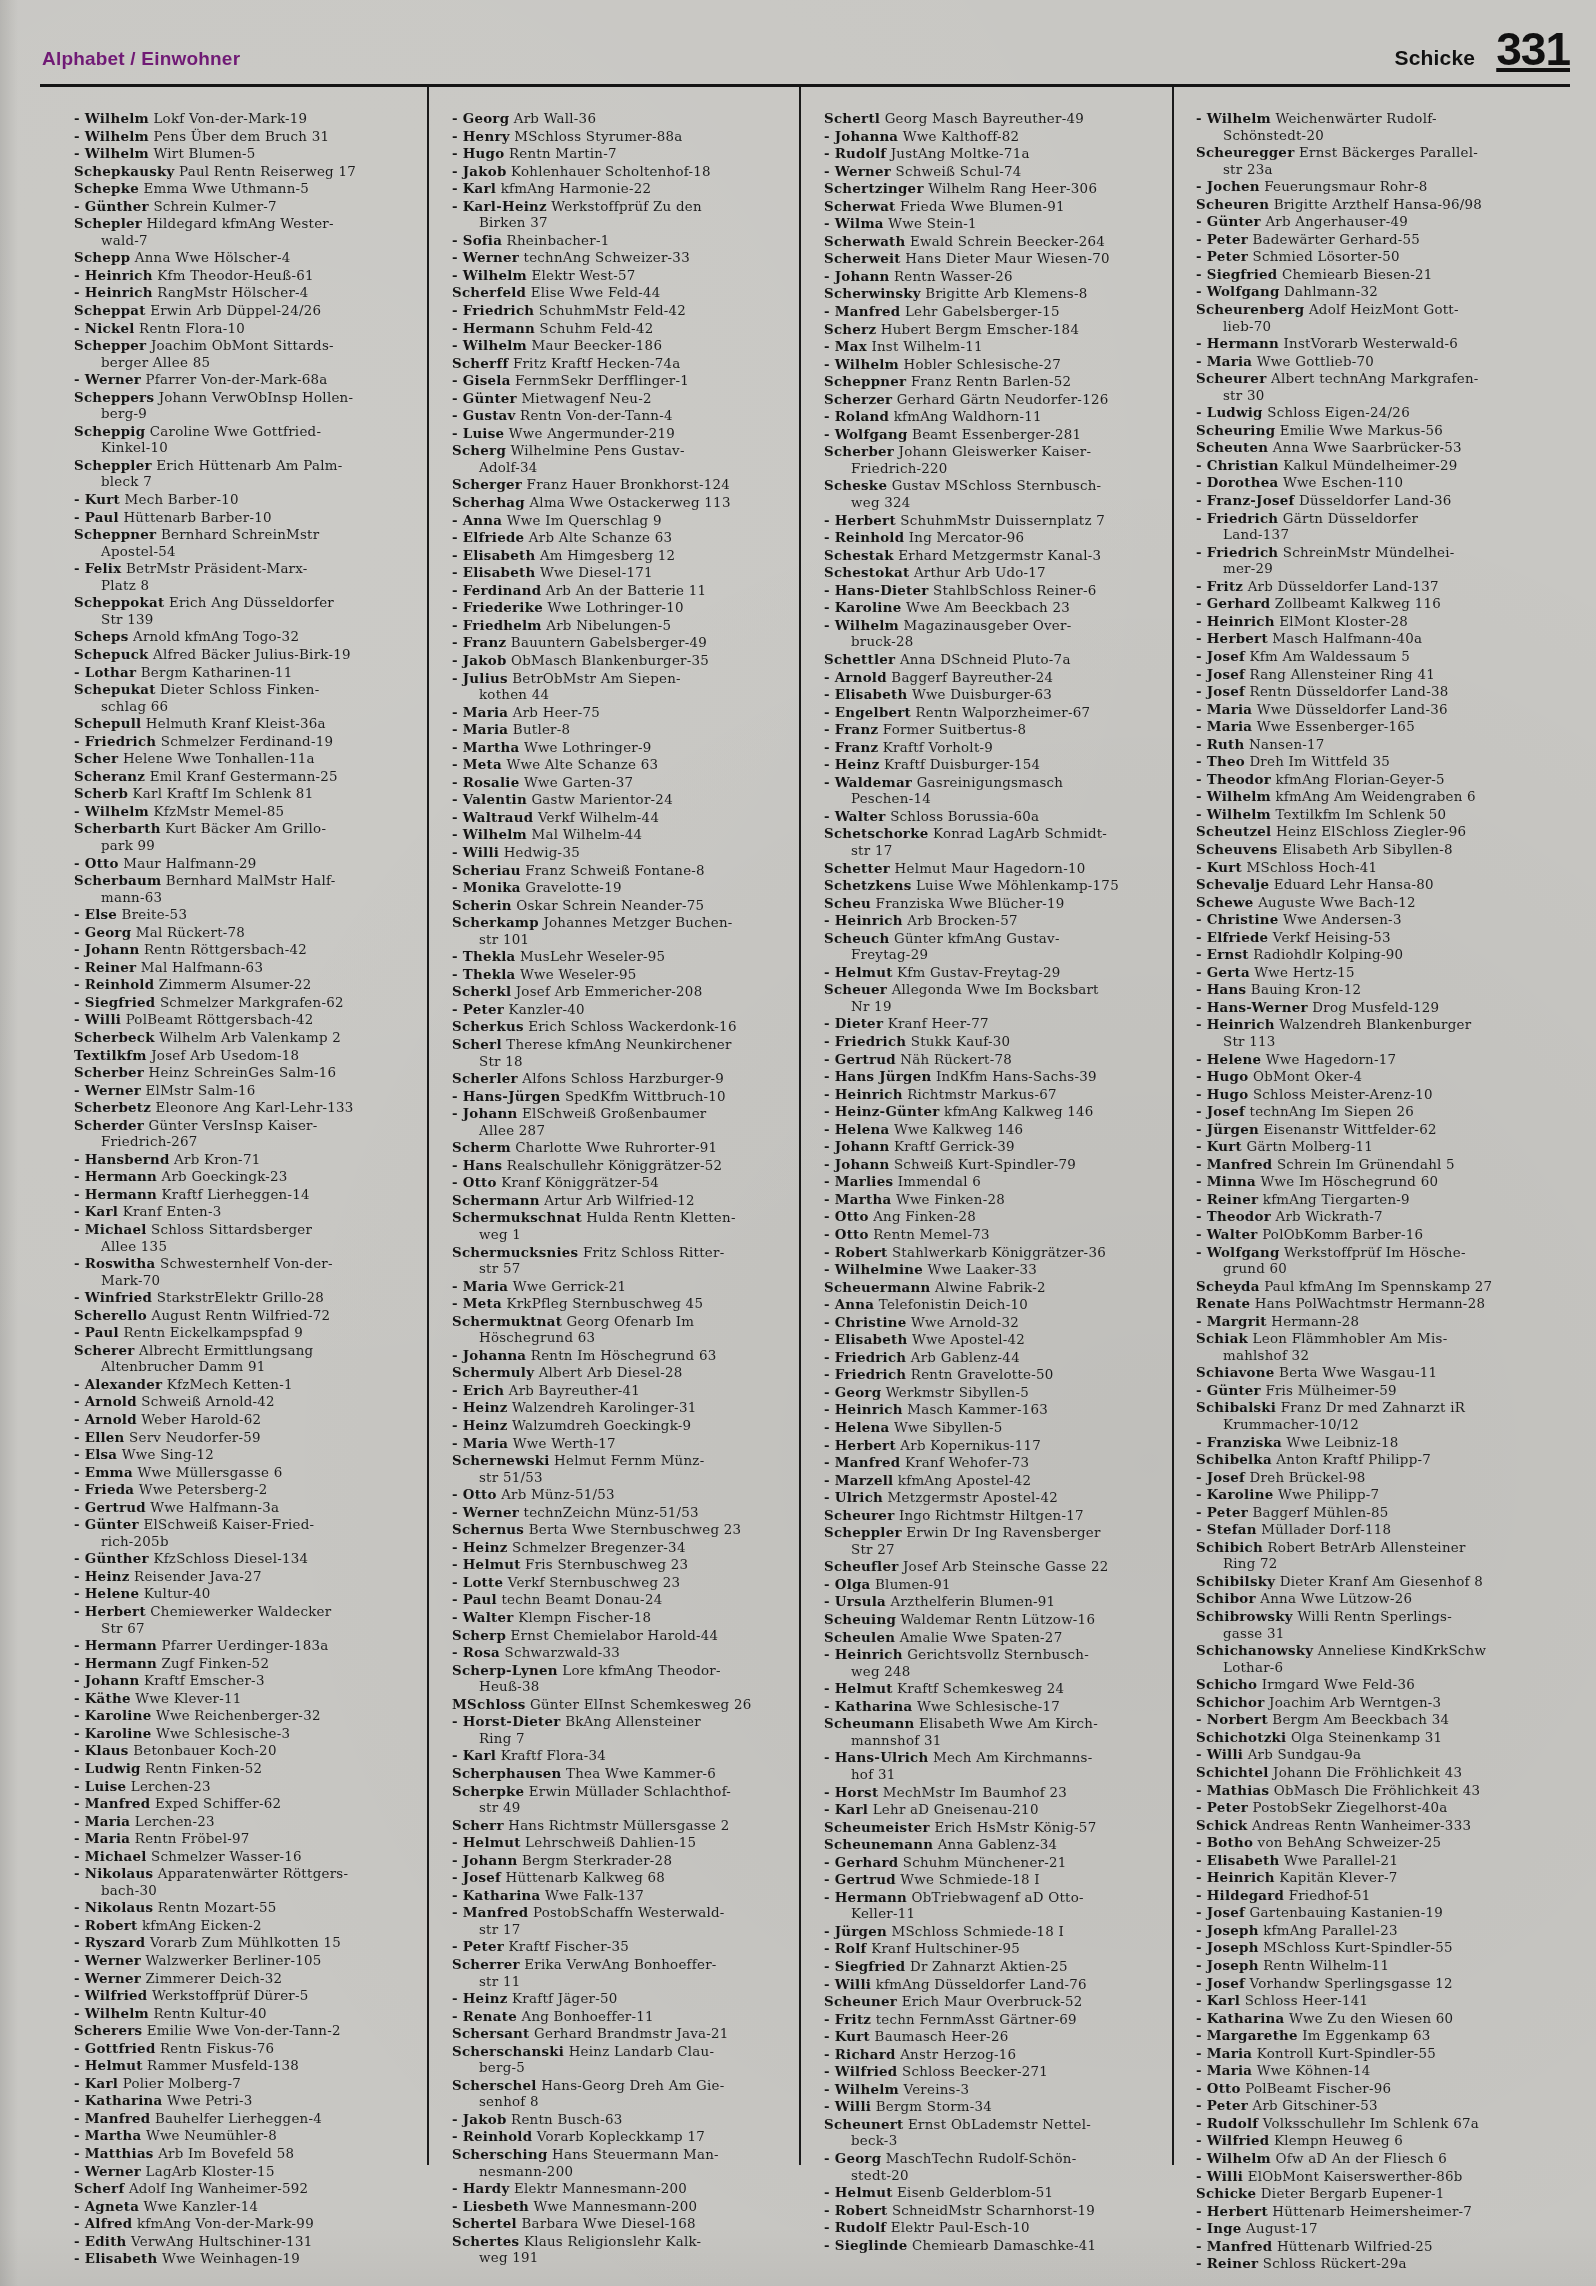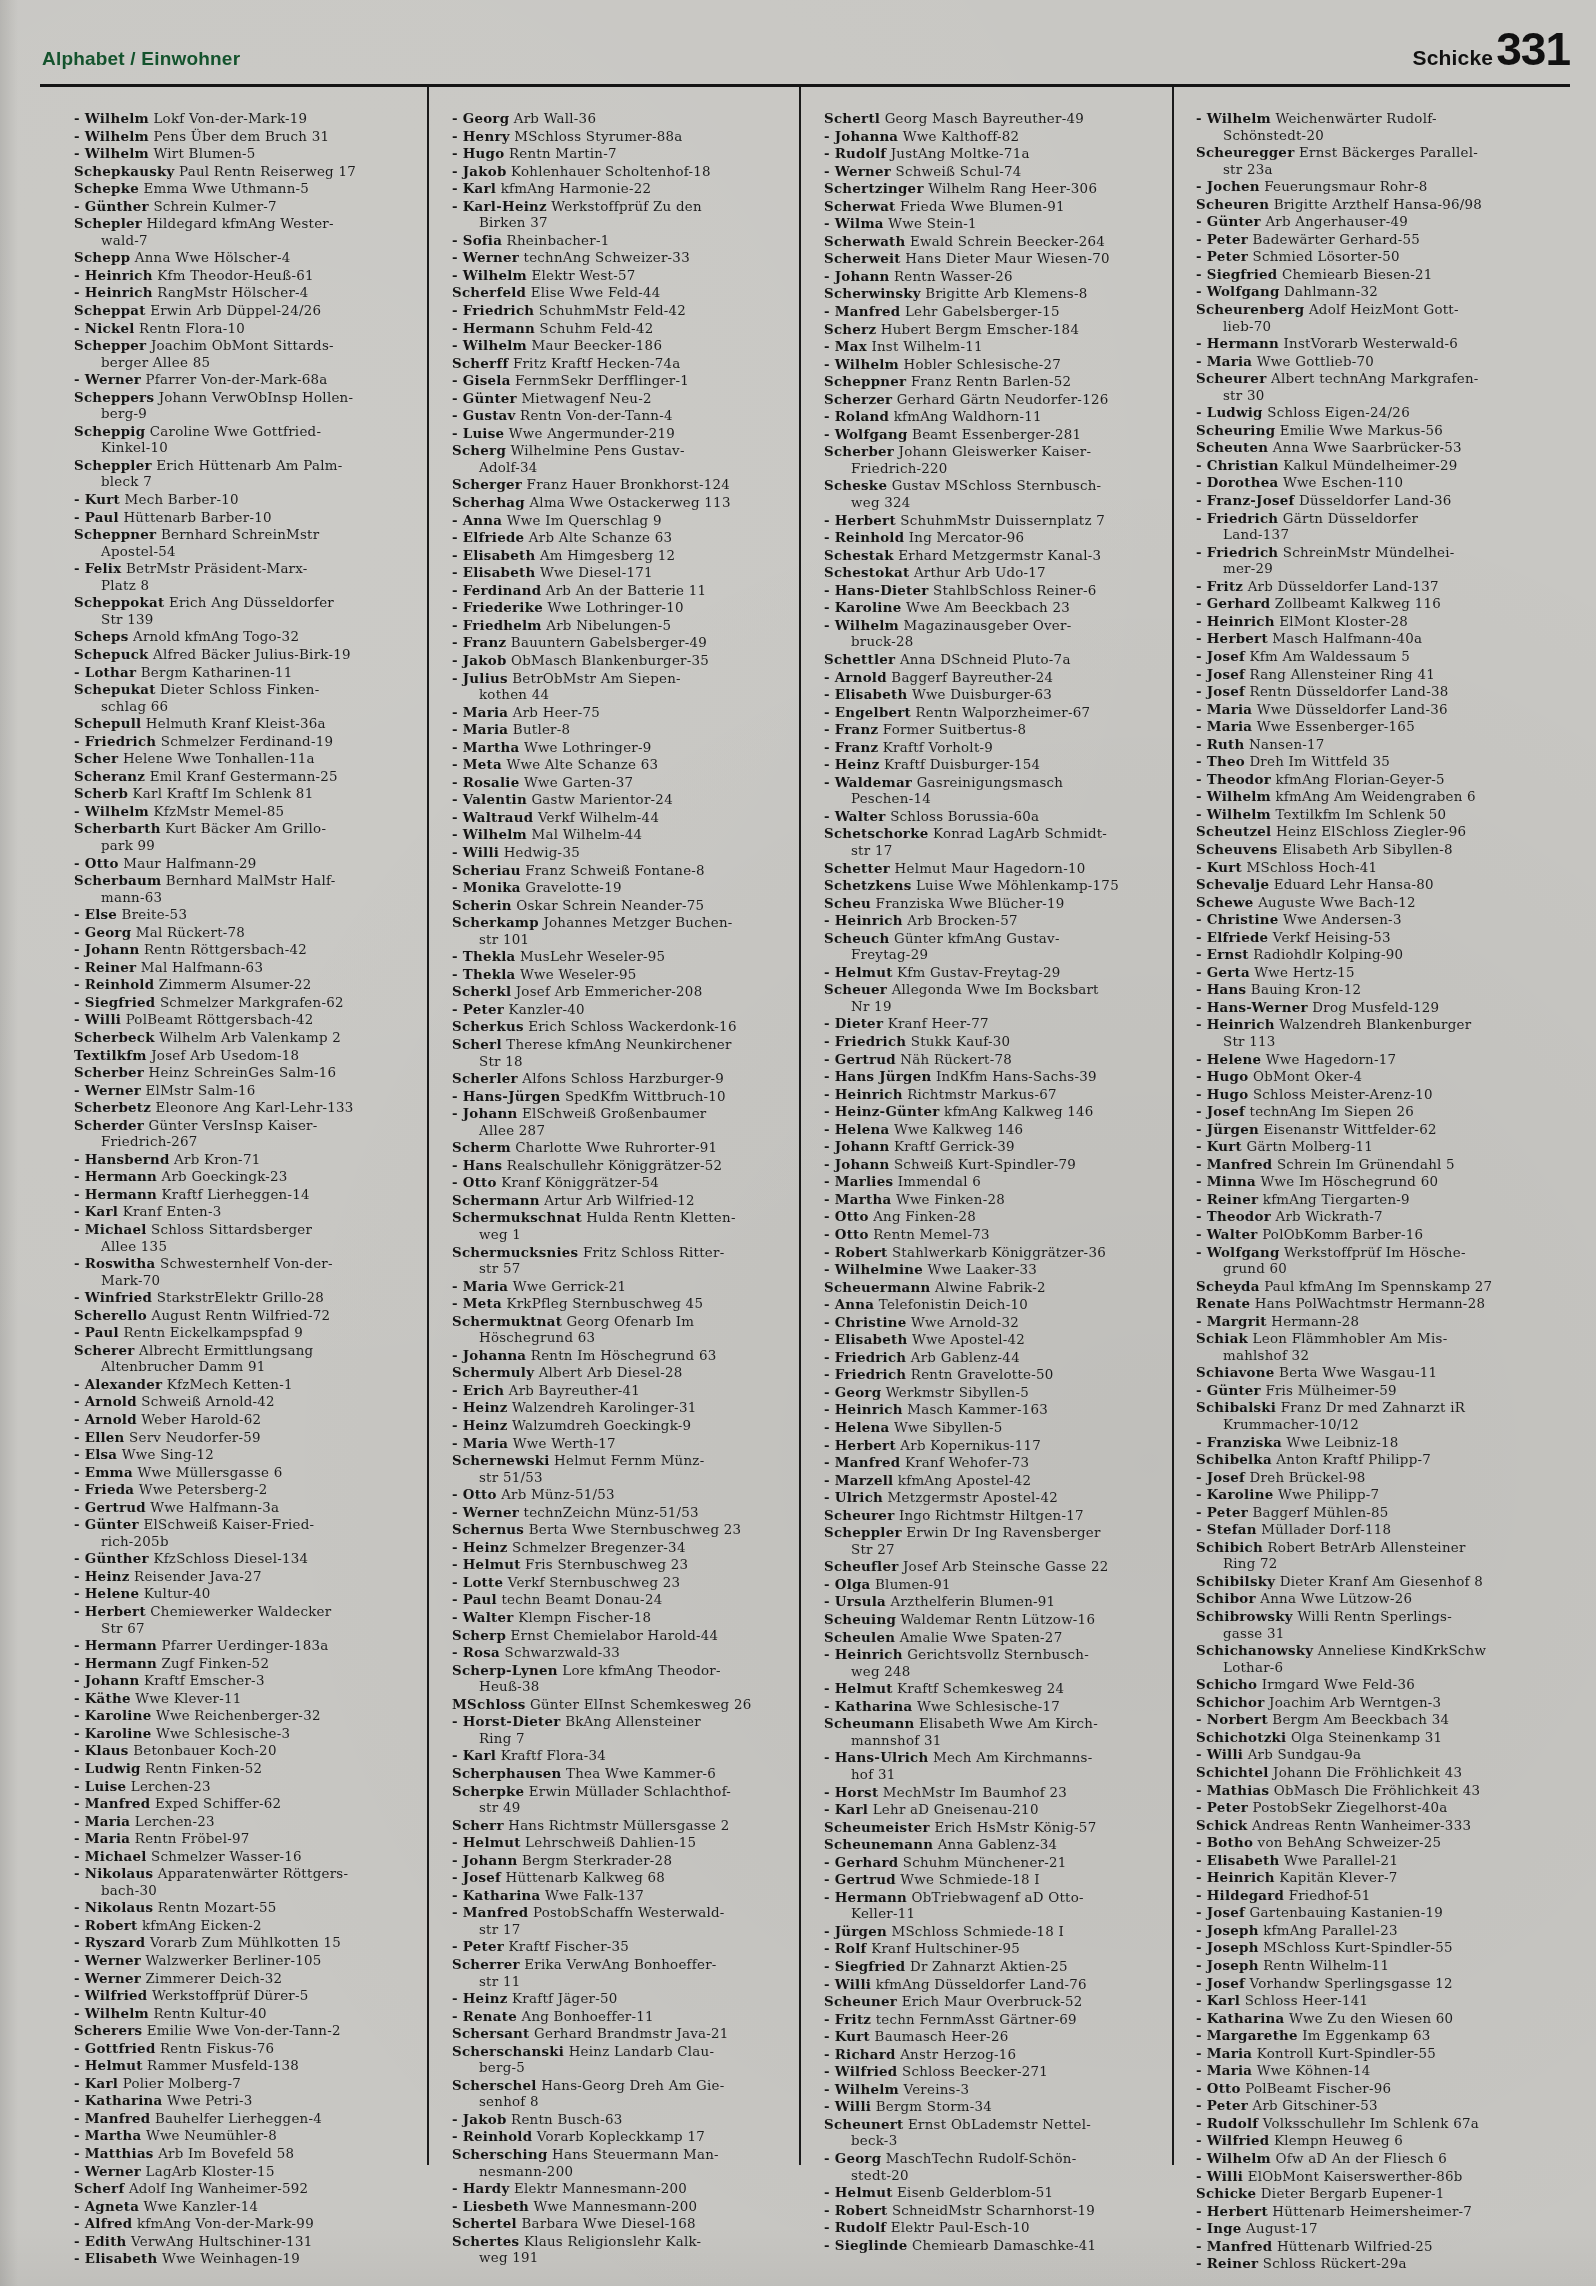--- a/index.html
+++ b/index.html
@@ -10,28 +10,28 @@
       radial-gradient(circle at 18% 22%, rgba(255,255,255,.06), transparent 45%),
       radial-gradient(circle at 72% 64%, rgba(0,0,0,.045), transparent 55%),
       linear-gradient(90deg, rgba(0,0,0,.10) 0px, rgba(0,0,0,0) 18px),
       linear-gradient(0deg, rgba(0,0,0,.04), rgba(0,0,0,0) 60px);
     font-family:"DejaVu Serif", serif;
     color:#1c1c1c;
   }
   .hdr-left{
     position:absolute;left:42px;top:48px;
     font-family:"Liberation Sans", sans-serif;
-    font-weight:bold;font-size:19px;letter-spacing:.2px;color:#14532d;
+    font-weight:bold;font-size:19px;letter-spacing:.2px;color:#701a75;
   }
   .hdr-right{
     position:absolute;right:26px;top:26px;display:flex;align-items:baseline;
     font-family:"Liberation Sans", sans-serif;color:#111;
   }
   .hdr-name{font-weight:bold;font-size:21px;letter-spacing:.2px;}
-  .hdr-page{font-weight:bold;font-size:46px;line-height:1;letter-spacing:-1px;margin-left:3px;}
+  .hdr-page{font-weight:bold;font-size:46px;line-height:1;letter-spacing:-1px;margin-left:21px;text-decoration:underline;}
   .hrule{position:absolute;left:40px;top:84px;width:1530px;height:3px;background:#151515;}
   .vrule{position:absolute;top:87px;width:2px;height:2078px;background:#1a1a1a;}
   .v1{left:427px}.v2{left:799px}.v3{left:1172px}
   .col{position:absolute;top:110px;width:352px;}
   .c0{left:74px}.c1{left:452px}.c2{left:824px}.c3{left:1196px}
   .line{
     white-space:nowrap;font-size:13.4px;line-height:16.55px;
     letter-spacing:.25px;color:#1d1d1d;
   }
   .line b{font-weight:bold;color:#141414;}

